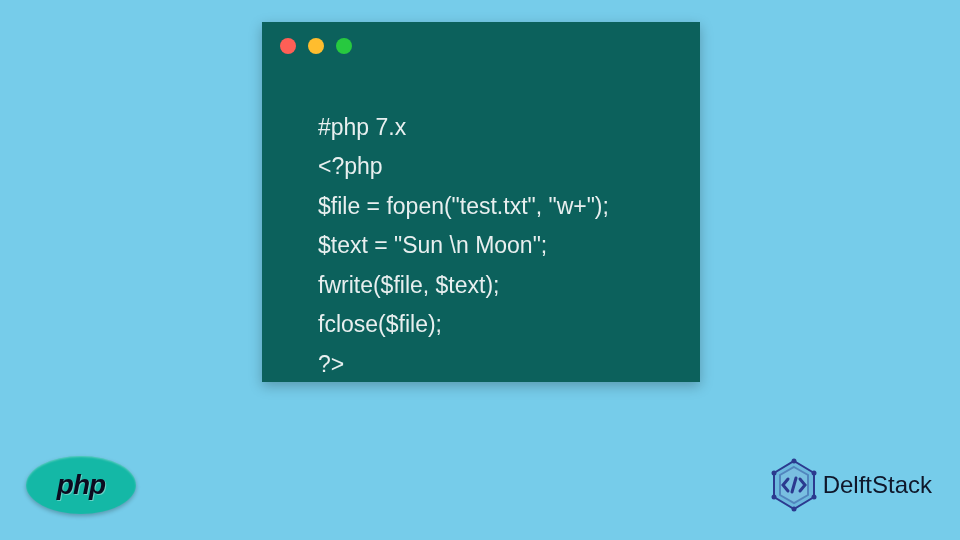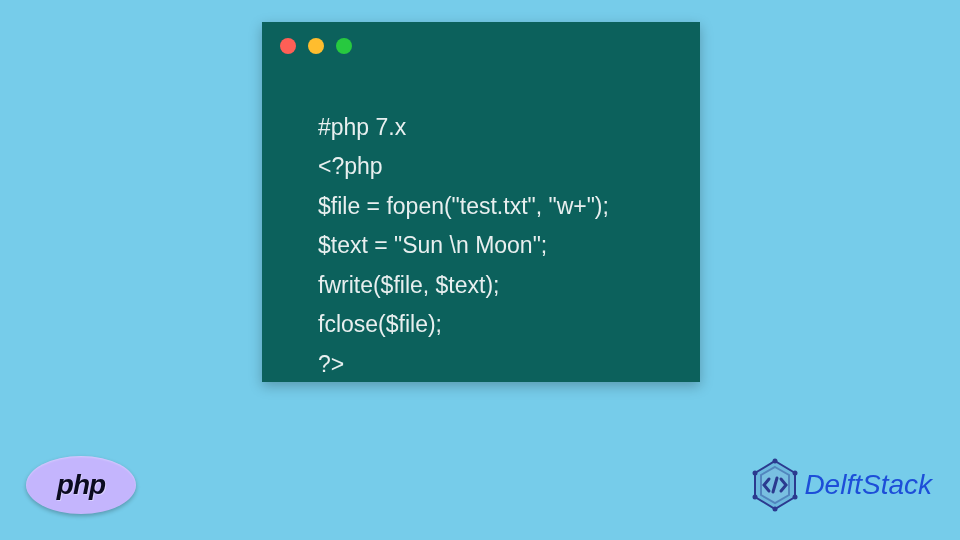--- a/index.html
+++ b/index.html
@@ -45,21 +45,21 @@
   .php-badge {
     position: absolute;
     left: 26px;
     bottom: 26px;
     width: 110px;
     height: 58px;
   }
   .php-ellipse {
     width: 110px;
     height: 58px;
-    background: #c4b5fd;
+    background: #14b8a6;
     border-radius: 50% / 50%;
     display: flex;
     align-items: center;
     justify-content: center;
     box-shadow: 0 2px 4px rgba(0,0,0,0.25), inset 0 1px 2px rgba(255,255,255,0.3);
   }
   .php-text {
     color: #0b0b1f;
     font-family: Arial, Helvetica, sans-serif;
     font-weight: 900;
@@ -79,23 +79,22 @@
   .delft-icon {
     width: 54px;
     height: 54px;
     display: flex;
     align-items: center;
     justify-content: center;
   }
   .delft-icon svg { display: block; }
   .delft-name {
     font-family: Arial, Helvetica, sans-serif;
-    font-size: 28px;
-    font-style: italic;
-    color: #1d4ed8;
+    font-size: 24px;
+    color: #0f172a;
     font-weight: 500;
   }
 </style>
 </head>
 <body>
 
 <div class="code-window">
   <div class="window-dots">
     <span class="dot dot-red"></span>
     <span class="dot dot-yellow"></span>

